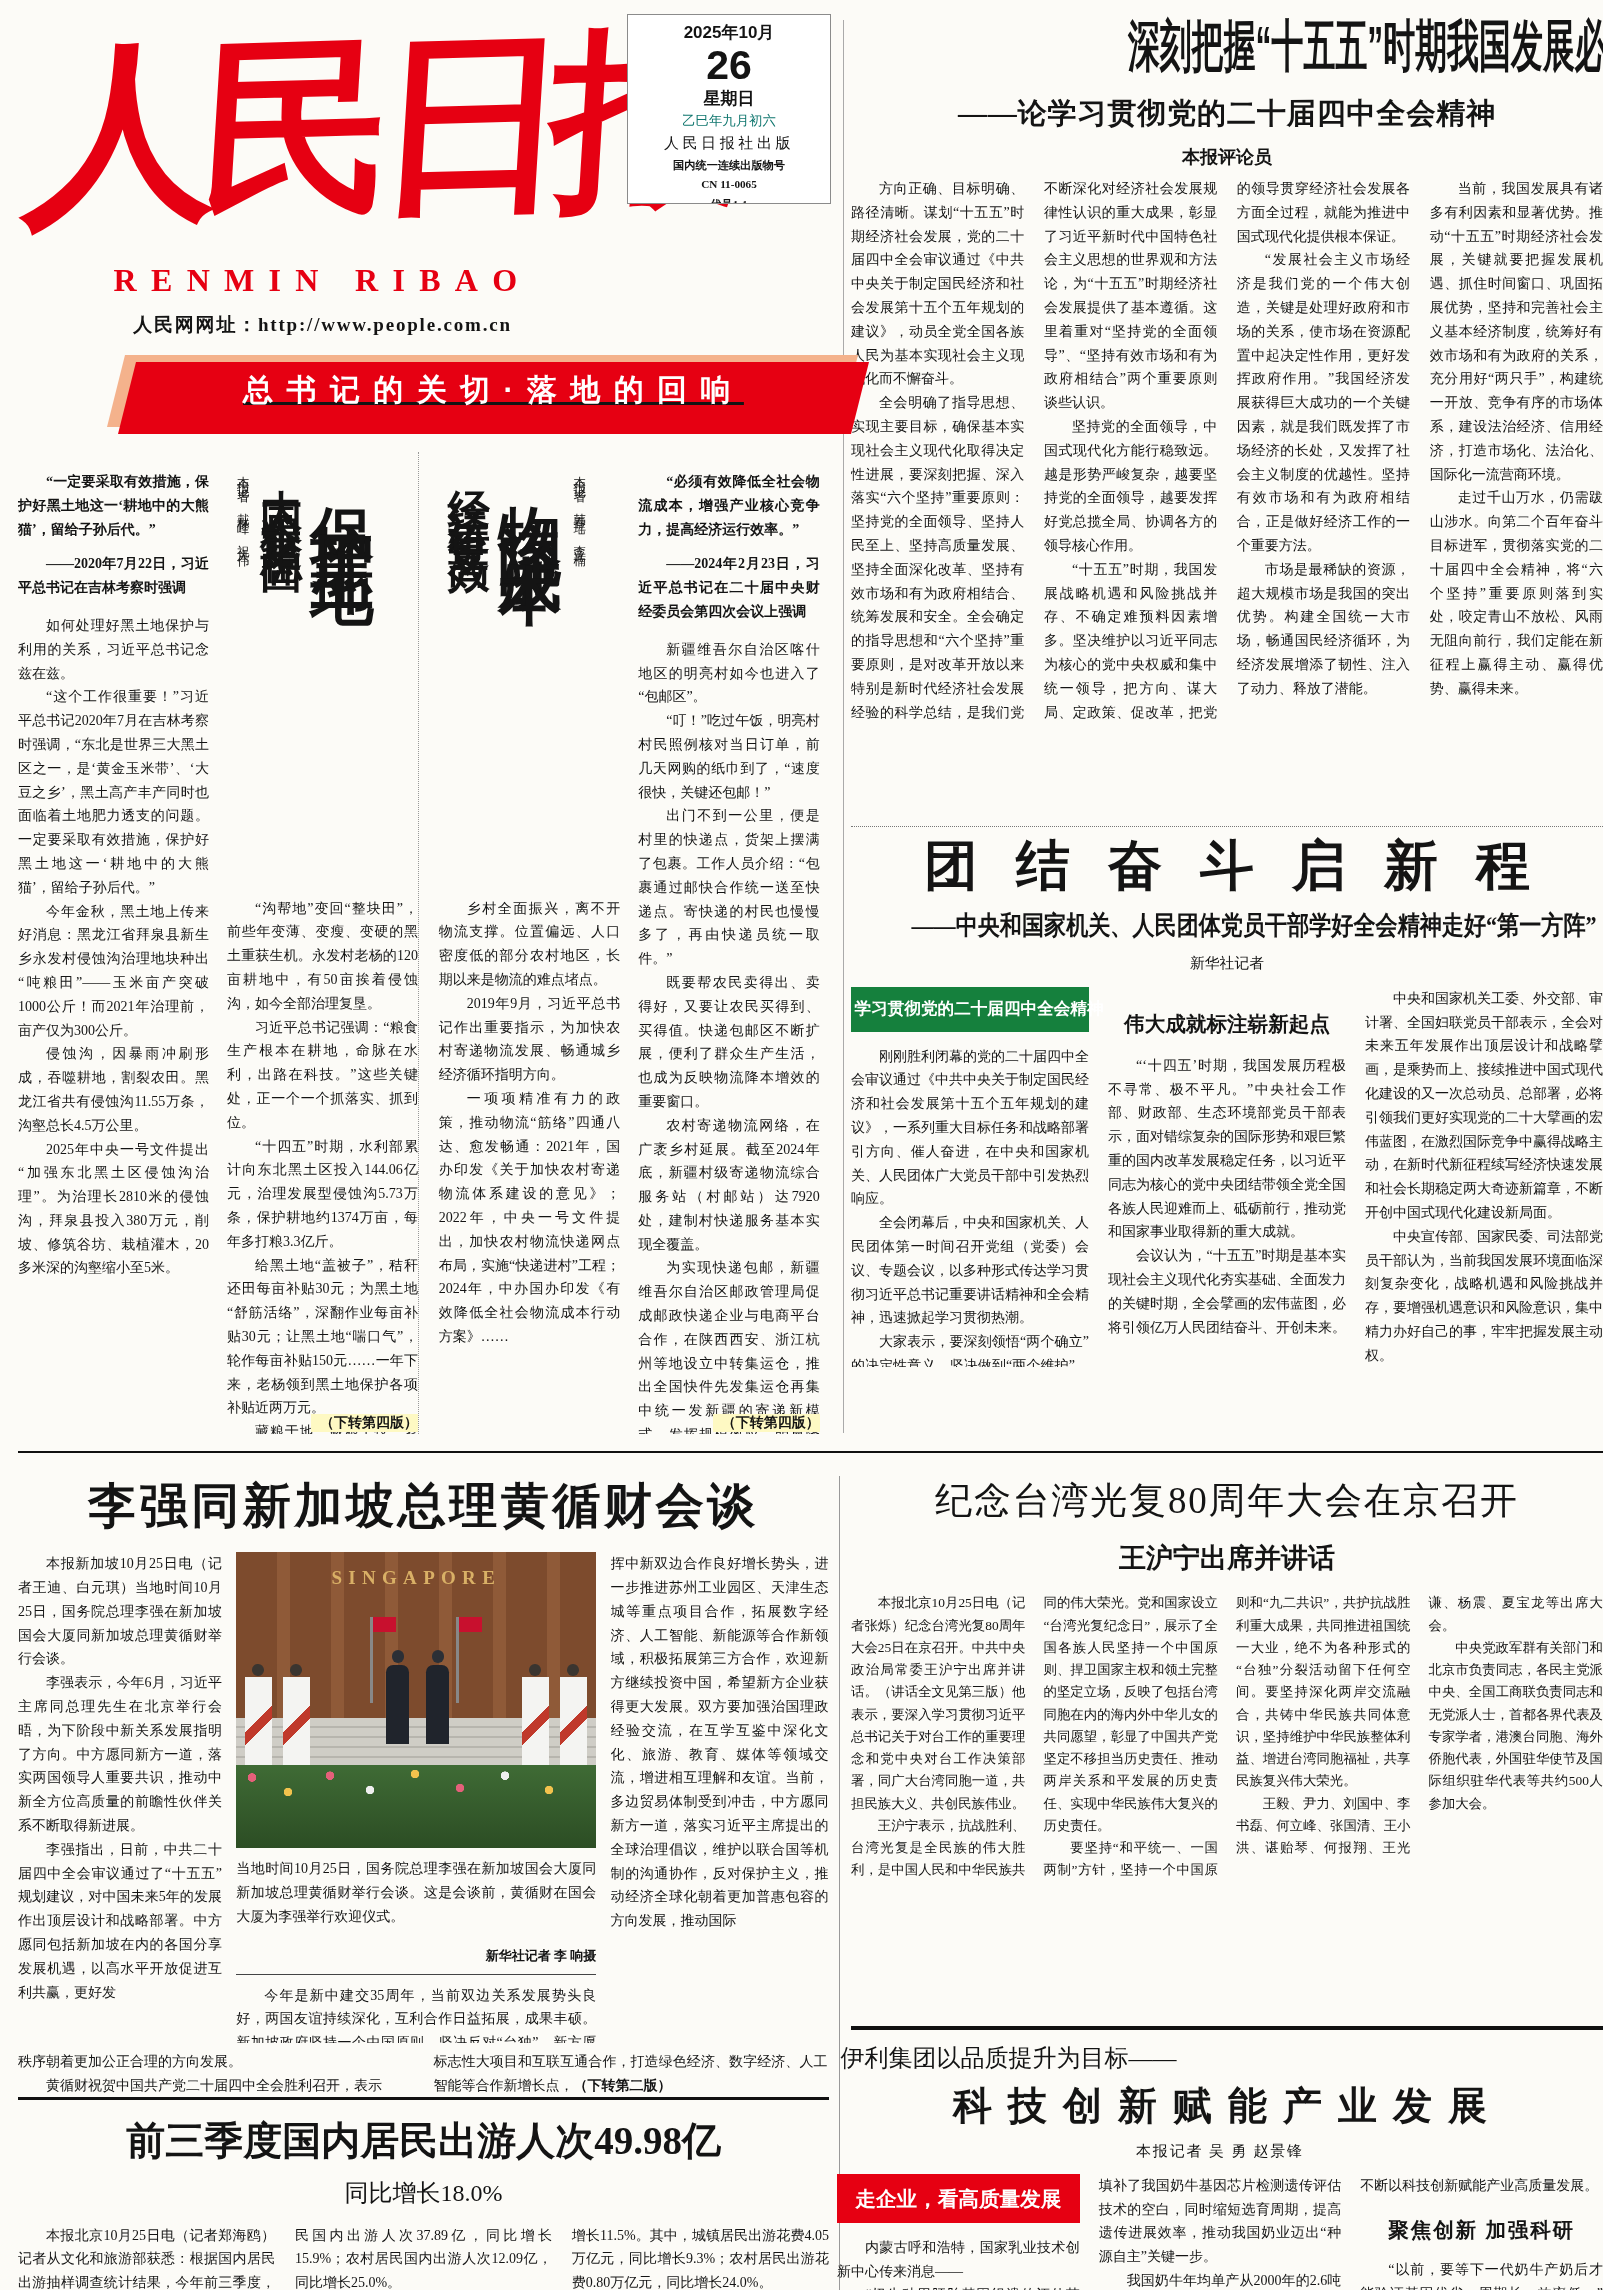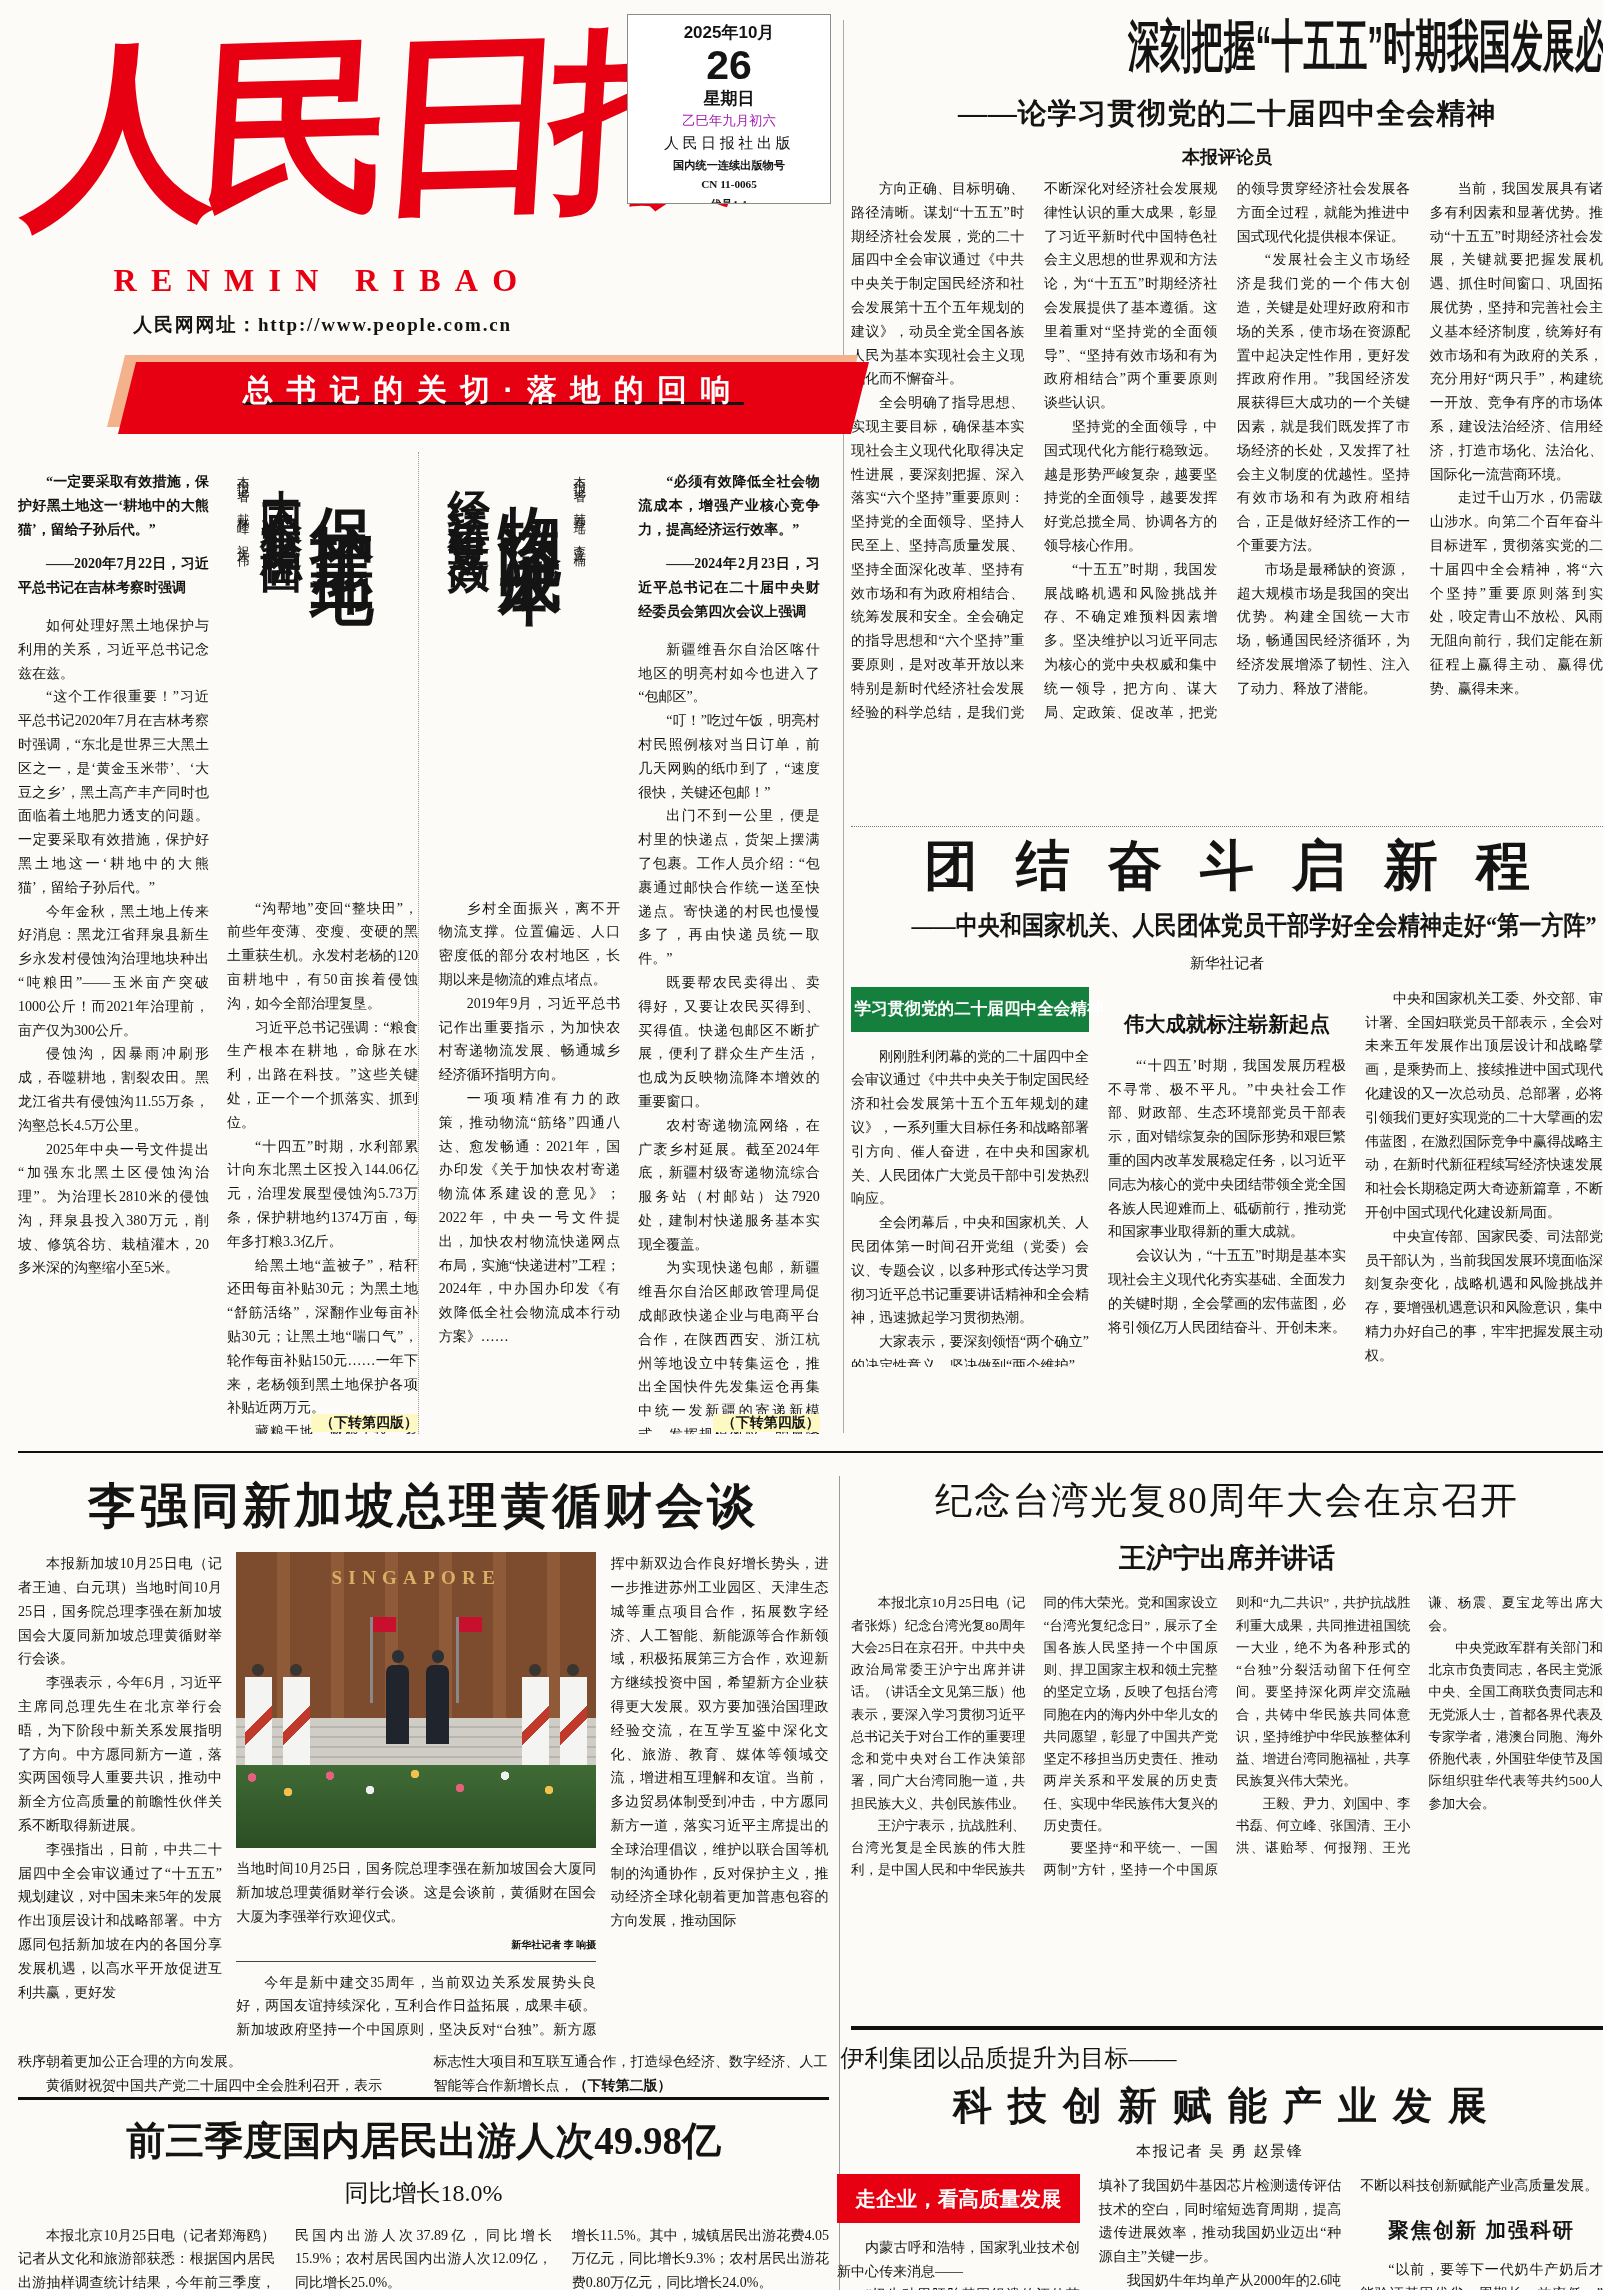--- a/index.html
+++ b/index.html
@@ -17,21 +17,21 @@
         transform:skewX(-5deg) rotate(-1.5deg);white-space:nowrap;}
   .latin{left:27px;top:262px;width:591px;text-align:center;color:#e60012;
          font-weight:bold;font-size:32px;letter-spacing:14.3px;}
   .site{left:9px;top:312px;width:627px;text-align:center;font-weight:bold;
         font-size:19px;letter-spacing:1.8px;}
   .datebox{left:627px;top:14.3px;width:204px;height:190px;border:1.8px solid #8b8b8b;
            background:#fff;text-align:center;overflow:hidden;padding-top:5.4px;box-sizing:border-box;}
   .db-date{font-size:17px;font-weight:bold;}
   .db-day{font-size:41px;font-weight:bold;line-height:1.05;}
   .db-week{font-size:17px;font-weight:bold;}
-  .db-lunar{font-size:13.4px;color:#a21caf;margin-top:1.8px;}
+  .db-lunar{font-size:13.4px;color:#0f766e;margin-top:1.8px;}
   .db-pub{font-size:15px;letter-spacing:3.6px;margin-top:4.5px;}
   .db-small{font-size:11.2px;line-height:1.38;margin-top:4.5px;font-weight:bold;}
 
   
   .edit-head{left:851px;top:9px;width:752px;text-align:center;}
   .edit-title{display:inline-block;white-space:nowrap;font-weight:900;font-size:56px;
               transform:scaleX(.57);transform-origin:center;}
   .edit-sub{font-weight:bold;font-size:29px;margin-top:9px;letter-spacing:0.9px;}
   .edit-by{font-weight:bold;font-size:18px;margin-top:10.7px;}
   .edit-body{left:851px;top:177px;width:752px;height:641px;column-count:4;column-gap:19.7px;
@@ -88,21 +88,21 @@
 
   .liqiang{left:18px;top:1474px;width:811px;height:620px;overflow:hidden;}
   .lq-title{text-align:center;font-weight:bold;font-size:48px;letter-spacing:3.6px;}
   .lq-row{display:flex;gap:14.3px;margin-top:14.3px;height:491px;overflow:hidden;}
   .lq-c1{width:204px;overflow:hidden;}
   .lq-mid{width:360px;}
   .lq-c3{width:218px;overflow:hidden;}
   .lq-bottom{display:flex;gap:21.5px;margin-top:7.2px;height:63px;overflow:hidden;}
   .lq-bcol{width:394px;}
   .caption{font-size:13px;line-height:1.75;margin-top:9px;}
-  .credit{font-size:10px;text-align:right;margin-top:9px;font-weight:bold;}
+  .credit{font-size:13px;text-align:right;margin-top:18px;font-weight:bold;}
   .thinrule{border-top:0.9px solid #444;margin:9px 0;}
 
   
   .photo{position:relative;width:360px;height:296px;overflow:hidden;background:#7d4b2d;}
   .ph-wall{position:absolute;left:0;top:0;right:0;height:56%;
            background:repeating-linear-gradient(90deg,#7d4b2d 0 41px,#8f5a38 41px 54px);}
   .ph-sign{position:absolute;top:14.3px;width:100%;text-align:center;color:#d9b066;
            font-size:19px;letter-spacing:6.3px;font-weight:bold;}
   .ph-steps{position:absolute;left:0;right:0;top:56%;height:16%;
             background:repeating-linear-gradient(#cfcdc6 0 8px,#b7b5ae 8px 9.9px);}

